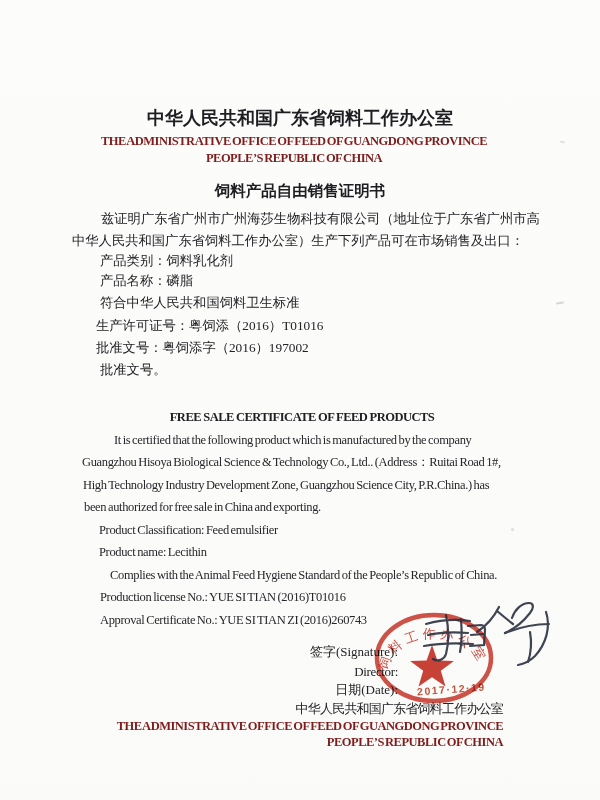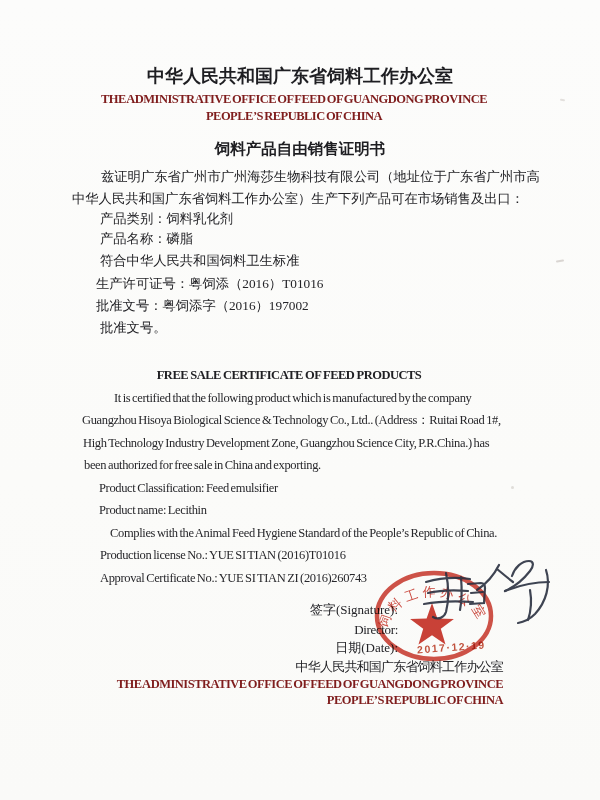--- a/index.html
+++ b/index.html
@@ -1,34 +1,34 @@
 <!DOCTYPE html>
 <html><head>
 <meta charset="utf-8">
 <style>
   html,body{margin:0;padding:0;}
   body{
     width:600px;height:800px;position:relative;overflow:hidden;
     background:linear-gradient(180deg,#fcfcfb 0%,#fbfbf9 60%,#fafaf8 100%);
     font-family:"Liberation Serif",serif;
   }
-  .page{position:absolute;inset:0;}
+  .page{position:absolute;inset:0;margin-top:42px;}
   .line{position:absolute;white-space:nowrap;line-height:1;}
   .cn{font-family:"Liberation Serif",serif;color:#232327;font-size:13.3px;}
   .en{font-family:"Liberation Serif",serif;color:#27272b;font-size:12.5px;letter-spacing:-0.35px;word-spacing:-1px;}
   .b{font-weight:bold;}
   .center{left:0;width:600px;text-align:center;}
   .center-en{left:0;width:588px;text-align:center;}
   .center-h{left:0;width:578px;text-align:center;}
   .rt-sig{right:202px;text-align:right;font-size:13px;color:#232327;}
   .rt-foot{right:97px;text-align:right;}
   .title-cn{font-size:18px;color:#1e1e22;}
   .hdr-en{font-size:12.5px;letter-spacing:-0.5px;word-spacing:-1.5px;color:#7f1d1d;}
   .sub-cn{font-size:15.5px;color:#1e1e22;}
-  .free-h{font-size:12.5px;letter-spacing:-0.5px;word-spacing:-0.5px;color:#202024;}
+  .free-h{font-size:12.5px;letter-spacing:-0.5px;word-spacing:-0.5px;color:#202024;padding-left:13px;}
   .f-cn{font-size:13px;letter-spacing:-0.8px;}
   .date-stamp{
     position:absolute;left:417px;top:641px;font-family:"Liberation Sans",sans-serif;
     font-size:10.5px;font-weight:bold;color:#c0452f;letter-spacing:1.5px;
     transform:rotate(-4deg);opacity:.92;mix-blend-mode:multiply;
   }
   .overlay{position:absolute;left:0;top:0;width:600px;height:800px;pointer-events:none;mix-blend-mode:multiply;}
   .artifact{position:absolute;background:#bdb7b1;opacity:.55;border-radius:1px;}
   .a1{left:556px;top:260px;width:8px;height:2px;transform:rotate(-8deg);}
   .a2{left:560px;top:99px;width:5px;height:2px;transform:rotate(12deg);opacity:.4;}

